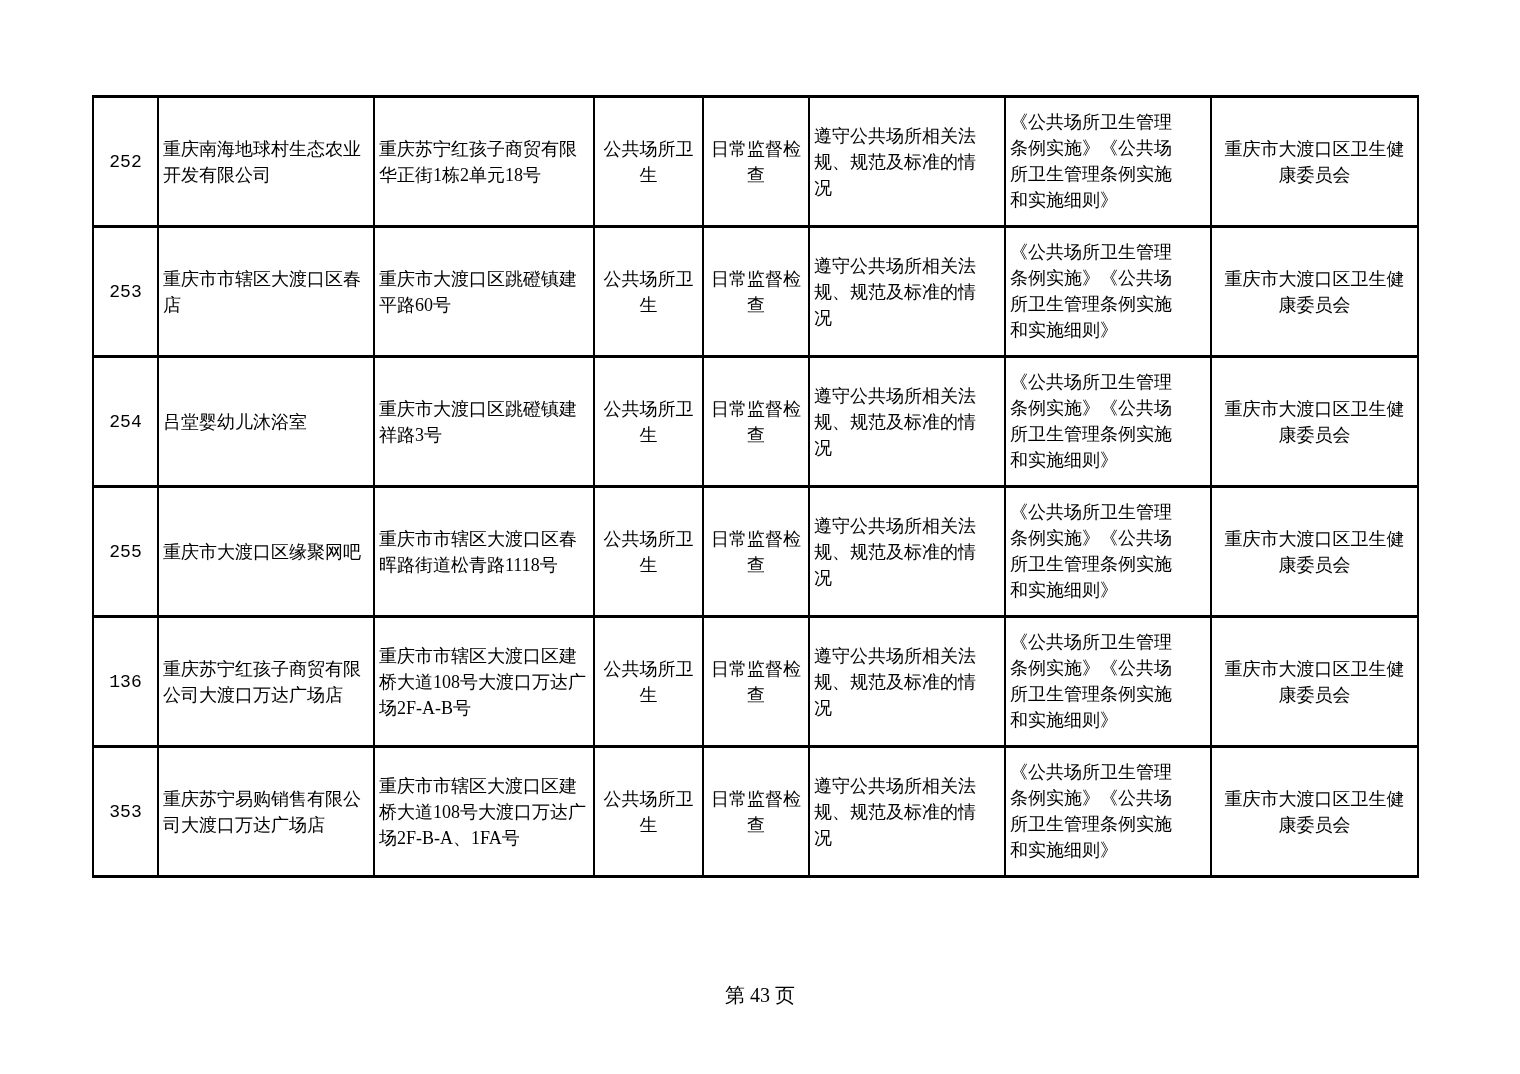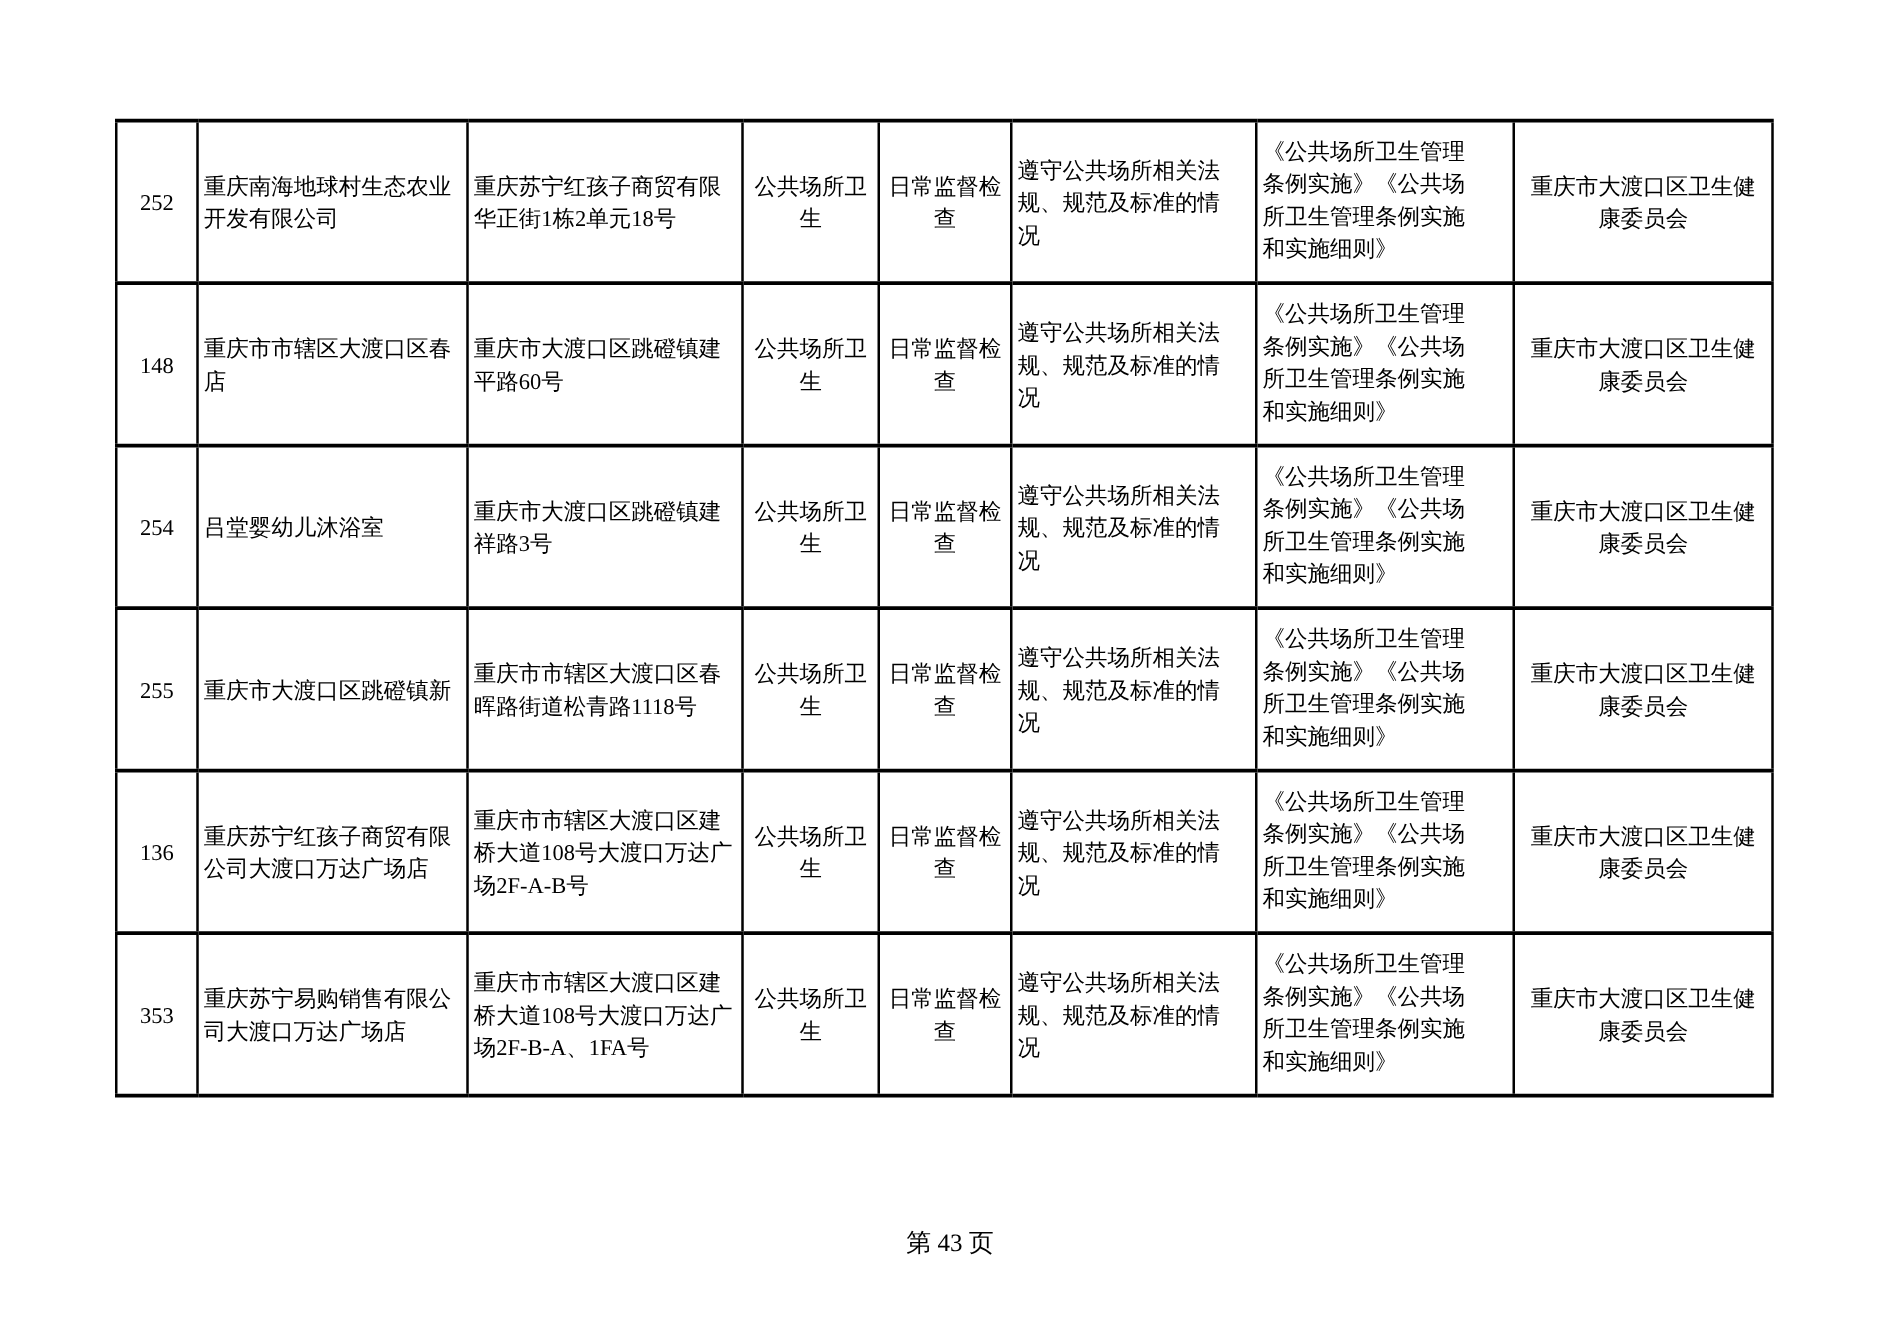--- a/index.html
+++ b/index.html
@@ -34,21 +34,21 @@
       vertical-align: middle;
       font-size: 18px;
       line-height: 26px;
       white-space: pre-line;
       padding: 2px 4px;
       overflow: hidden;
       word-break: keep-all;
     }
     td.c-center { text-align: center; }
     td.c-left   { text-align: left; }
-    td.c-num    { font-size: 20px; white-space: normal; }
+    td.c-num    { font-size: 20px; white-space: normal; font-family: Liberation Mono, monospace; }
     td.c-legal  { padding-left: 6px; font-family: Liberation Mono, monospace; }
     .footer {
       position: absolute;
       top: 982px;
       left: 0;
       width: 100%;
       text-align: center;
       font-size: 20px;
       line-height: 26px;
     }
@@ -84,21 +84,21 @@
 规、规范及标准的情
 况</td>
         <td class="c-left c-legal">《公共场所卫生管理
 条例实施》《公共场
 所卫生管理条例实施
 和实施细则》</td>
         <td class="c-center">重庆市大渡口区卫生健
 康委员会</td>
       </tr>
       <tr>
-        <td class="c-center c-num">148</td>
+        <td class="c-center c-num">253</td>
         <td class="c-left">重庆市市辖区大渡口区春
 店</td>
         <td class="c-left">重庆市大渡口区跳磴镇建
 平路60号</td>
         <td class="c-center">公共场所卫
 生</td>
         <td class="c-center">日常监督检
 查</td>
         <td class="c-left">遵守公共场所相关法
 规、规范及标准的情
@@ -124,21 +124,21 @@
 况</td>
         <td class="c-left c-legal">《公共场所卫生管理
 条例实施》《公共场
 所卫生管理条例实施
 和实施细则》</td>
         <td class="c-center">重庆市大渡口区卫生健
 康委员会</td>
       </tr>
       <tr>
         <td class="c-center c-num">255</td>
-        <td class="c-left">重庆市大渡口区跳磴镇新</td>
+        <td class="c-left">重庆市大渡口区缘聚网吧</td>
         <td class="c-left">重庆市市辖区大渡口区春
 晖路街道松青路1118号</td>
         <td class="c-center">公共场所卫
 生</td>
         <td class="c-center">日常监督检
 查</td>
         <td class="c-left">遵守公共场所相关法
 规、规范及标准的情
 况</td>
         <td class="c-left c-legal">《公共场所卫生管理

